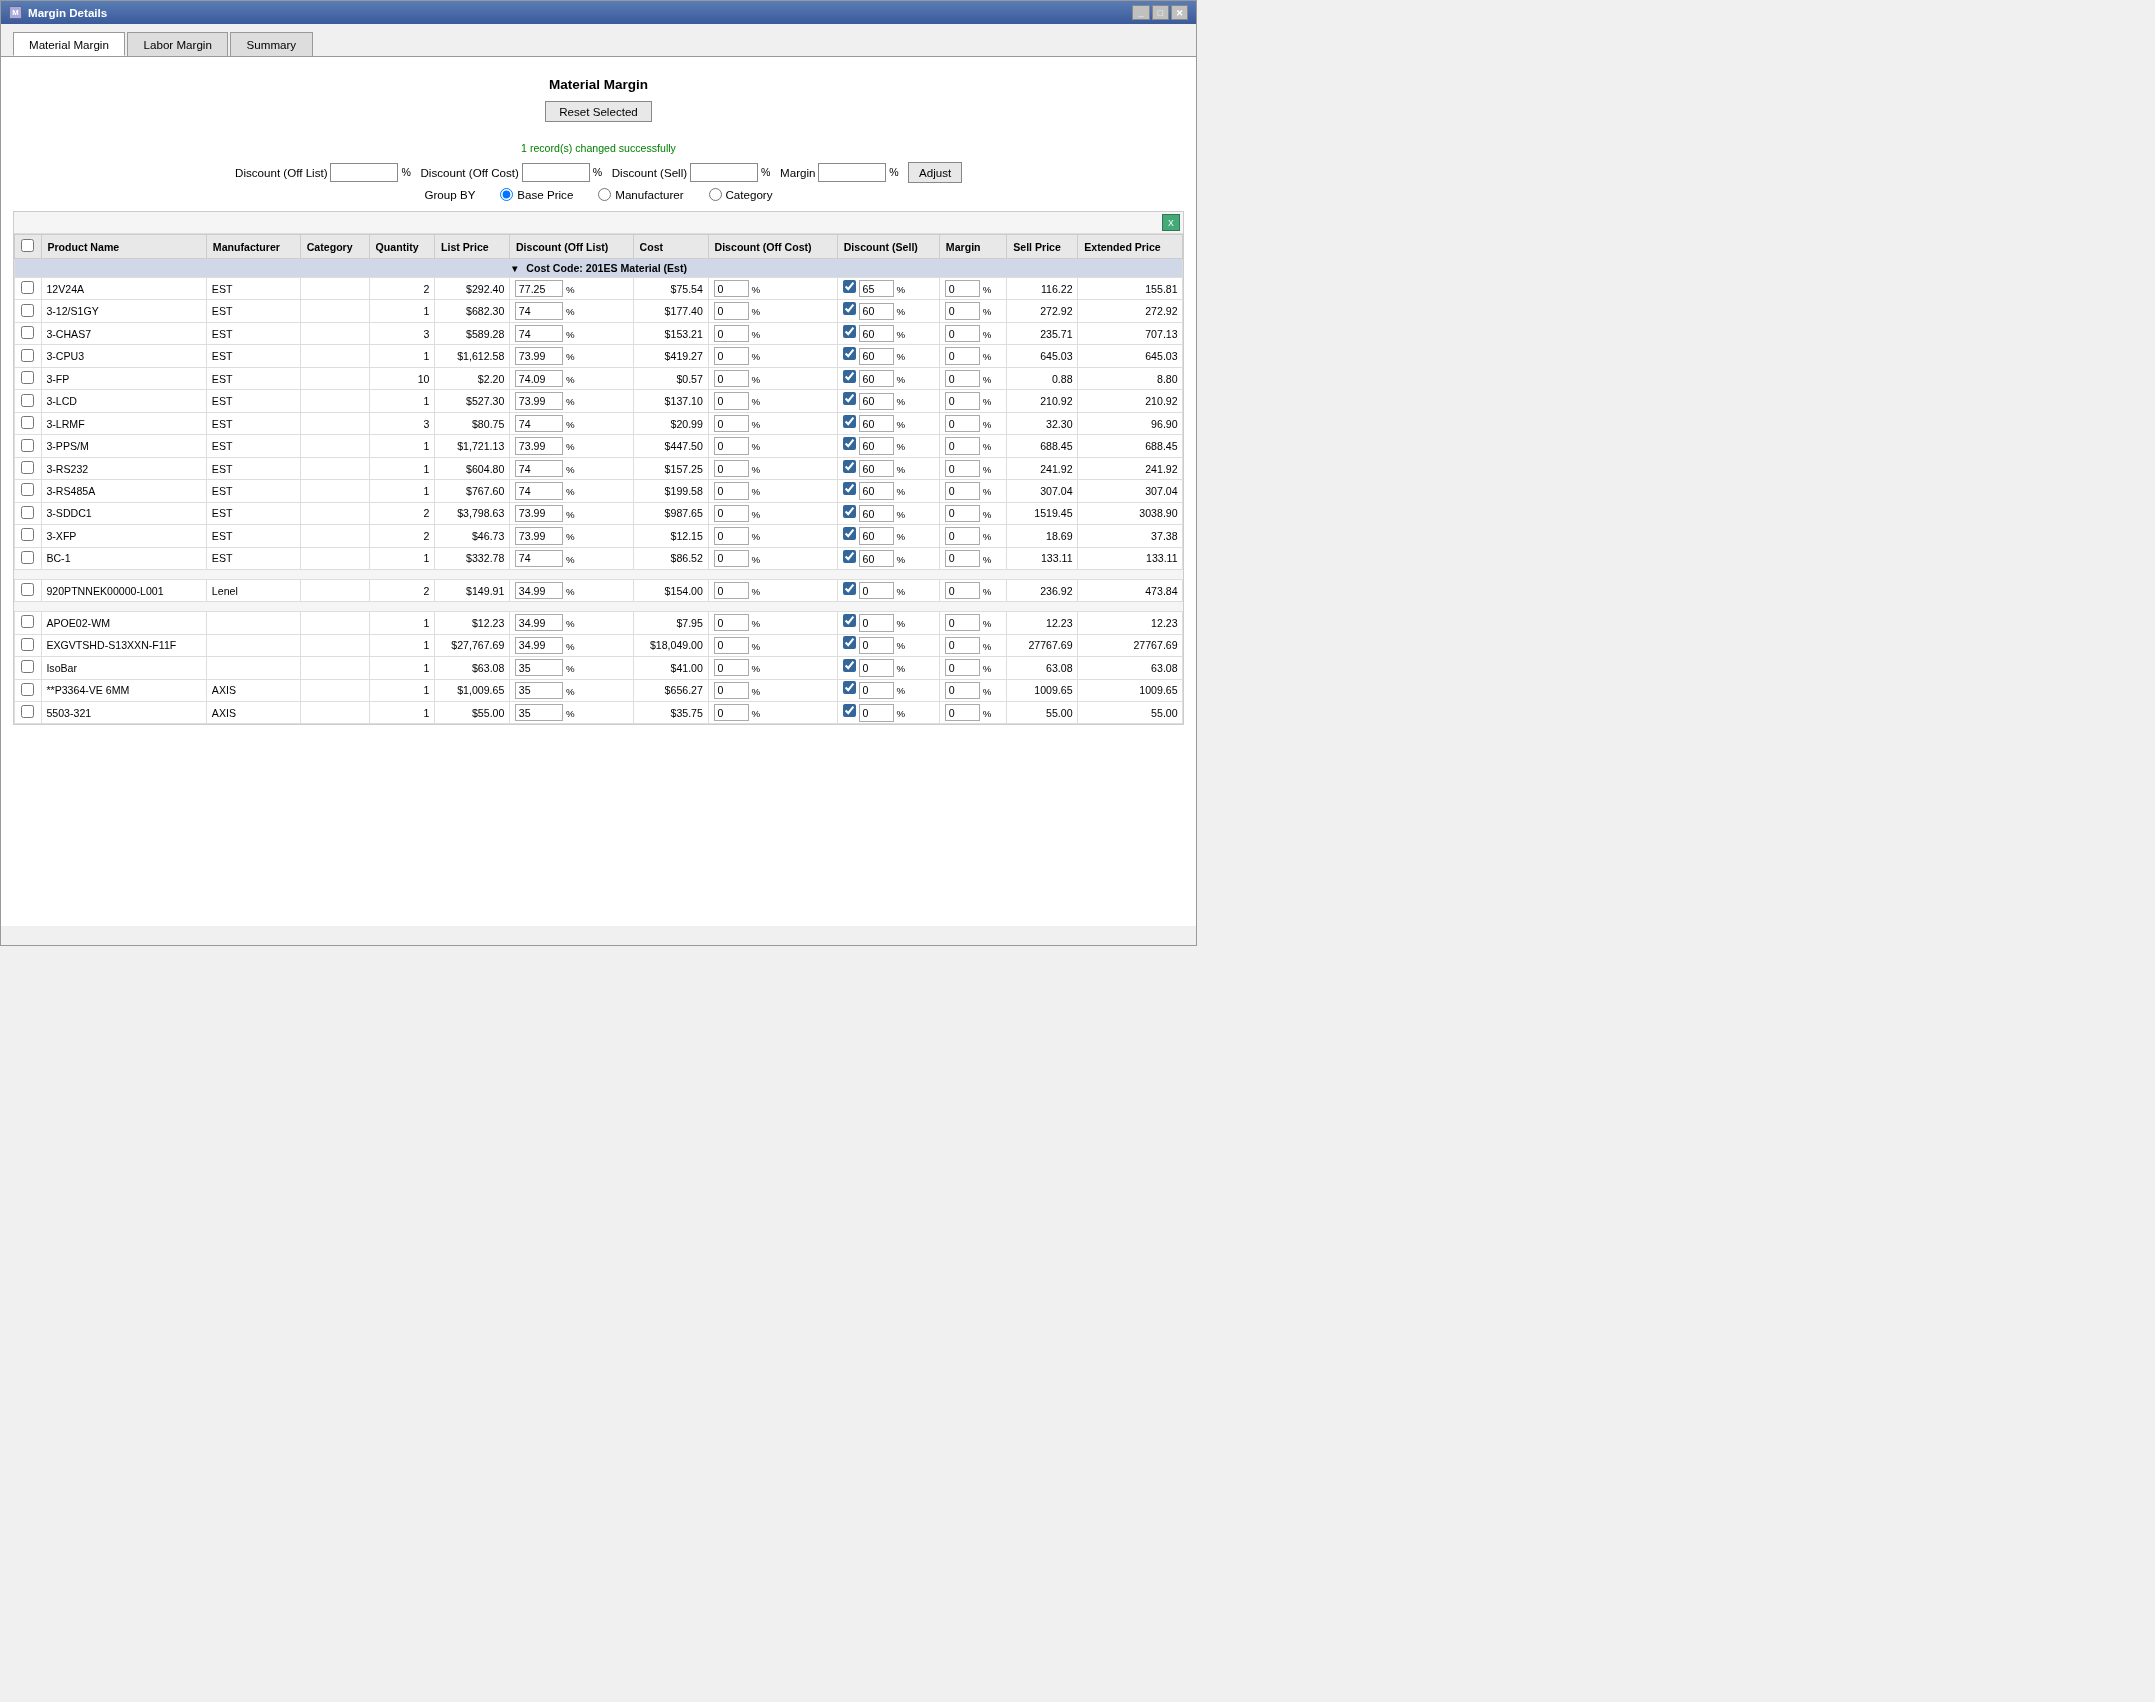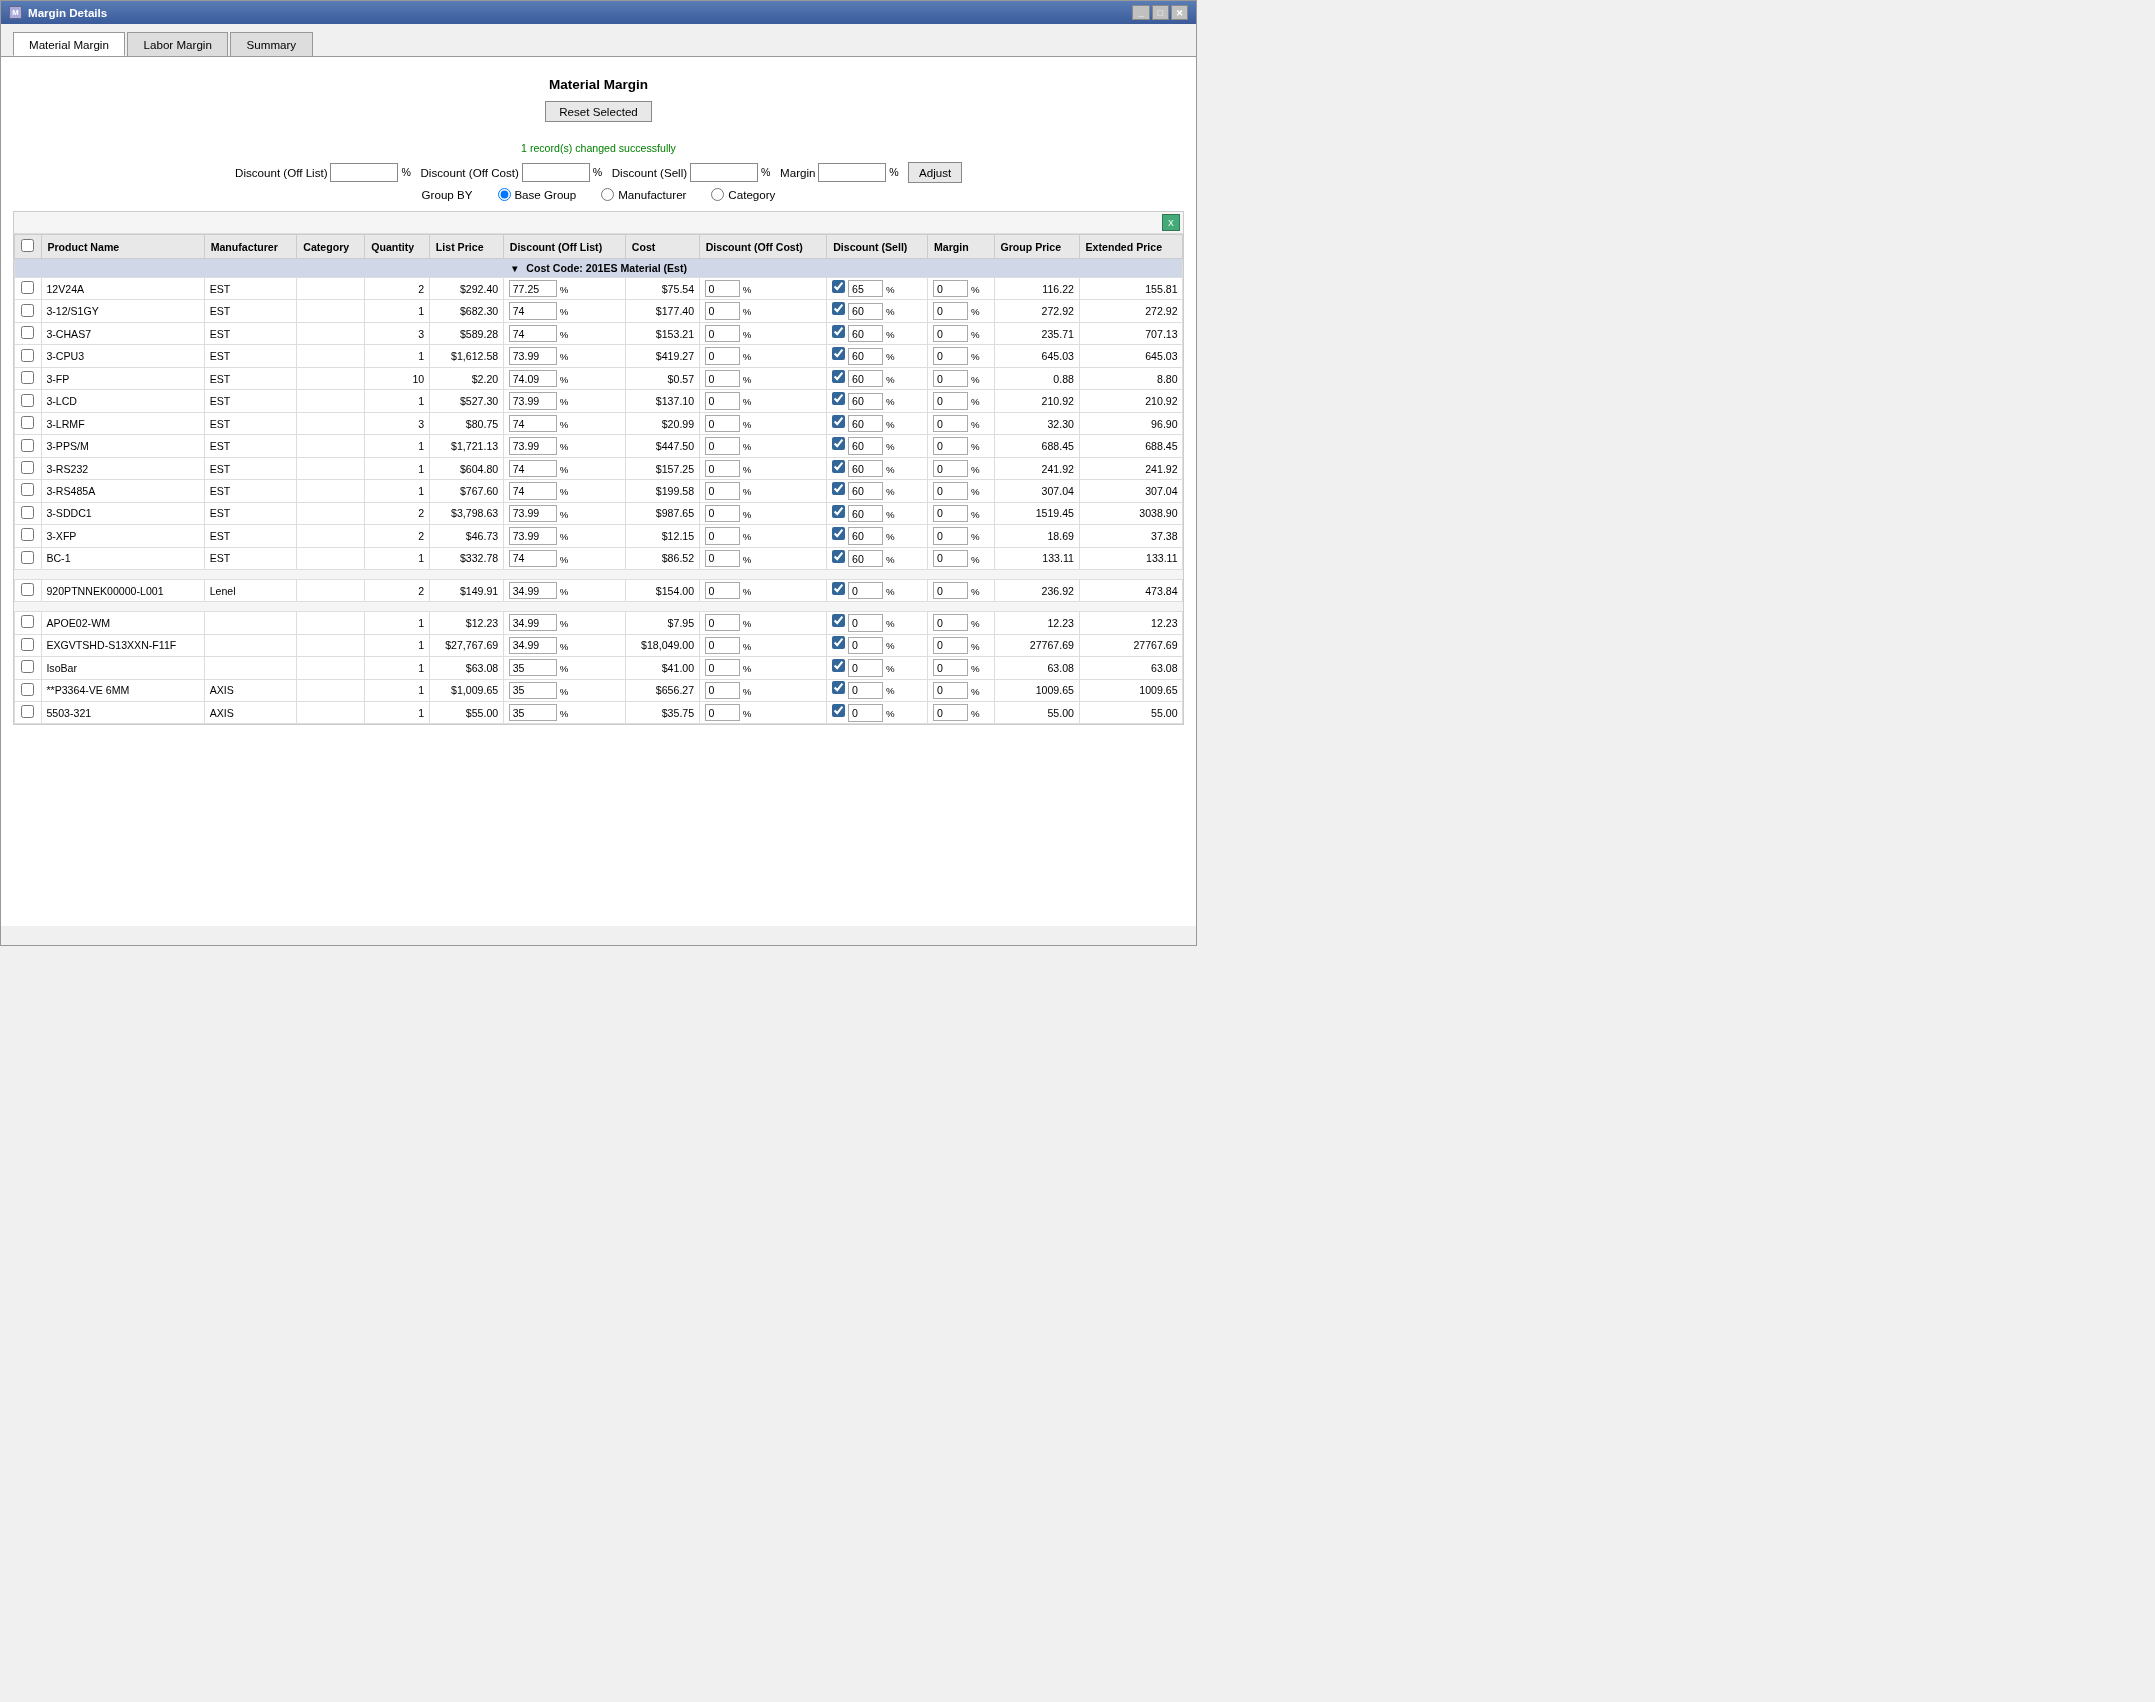--- a/index.html
+++ b/index.html
@@ -109,21 +109,21 @@
         <input class="ctrl-input" type="text" value="" style="">
         <span class="pct-label">%</span>
       </div>
       <button class="adjust-btn">Adjust</button>
     </div>
 
     <div class="group-by-row">
       <span class="group-by-label">Group BY</span>
       <label class="radio-group">
         <input type="radio" name="groupby" checked="" style="">
-        <span>Base Group</span>
+        <span>Base Price</span>
       </label>
       <label class="radio-group">
         <input type="radio" name="groupby" style="">
         <span>Manufacturer</span>
       </label>
       <label class="radio-group">
         <input type="radio" name="groupby" style="">
         <span>Category</span>
       </label>
     </div>
@@ -139,21 +139,21 @@
             <th>Product Name</th>
             <th>Manufacturer</th>
             <th>Category</th>
             <th>Quantity</th>
             <th>List Price</th>
             <th>Discount (Off List)</th>
             <th>Cost</th>
             <th>Discount (Off Cost)</th>
             <th>Discount (Sell)</th>
             <th>Margin</th>
-            <th>Group Price</th>
+            <th>Sell Price</th>
             <th>Extended Price</th>
           </tr>
         </thead>
         <tbody id="table-body">
         <tr class="group-header">
               <td colspan="13">
     <span class="group-arrow">▼</span>
     <span>Cost Code: 201ES Material (Est)</span>
   </td>
             </tr>

